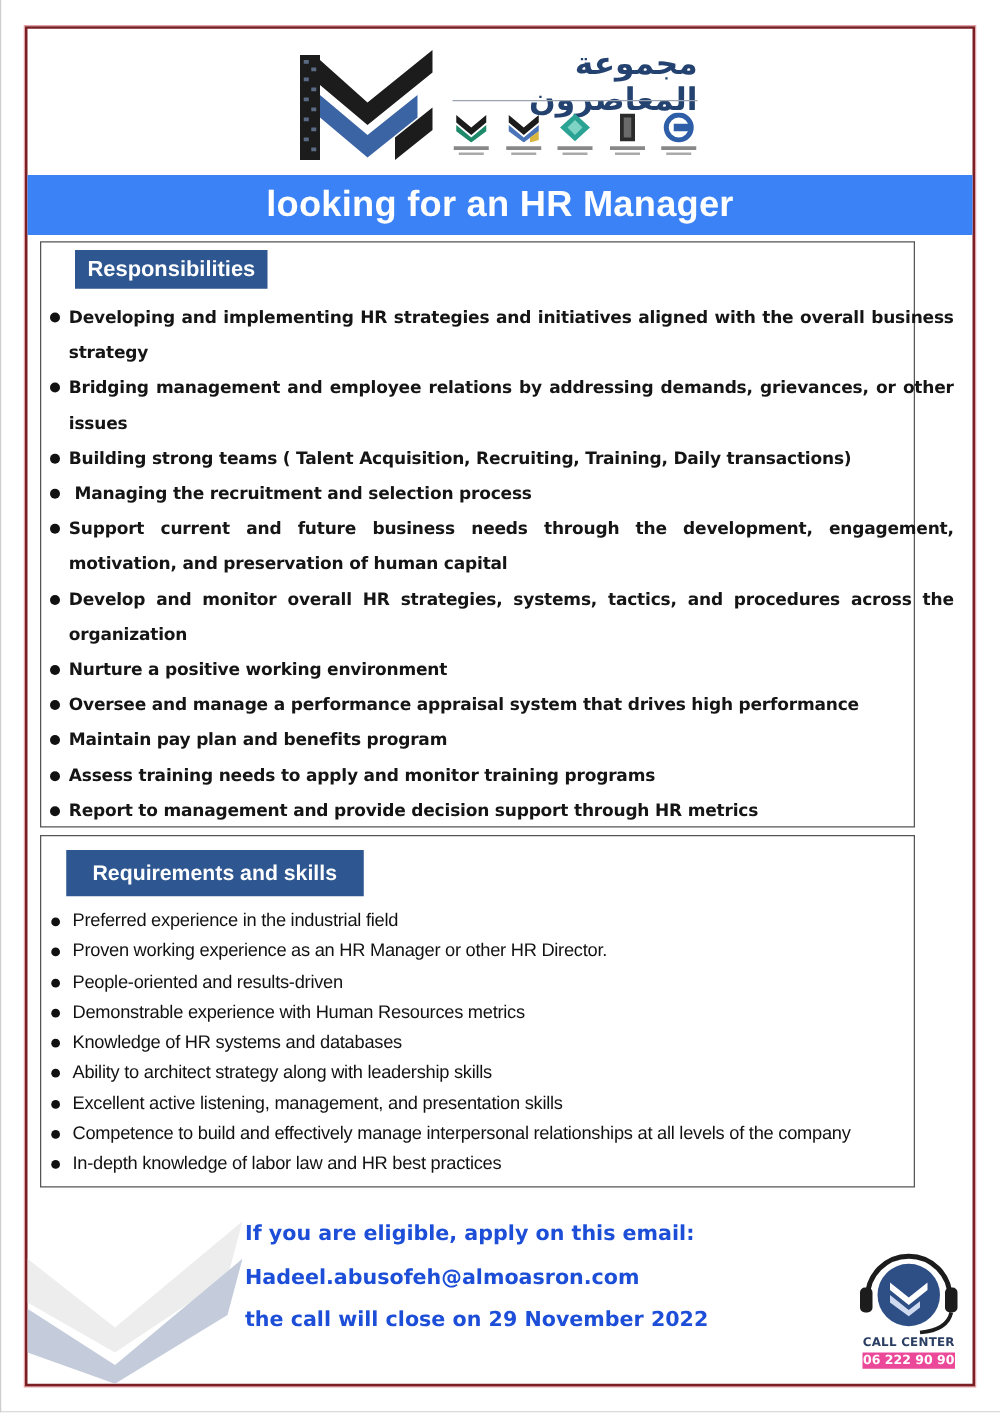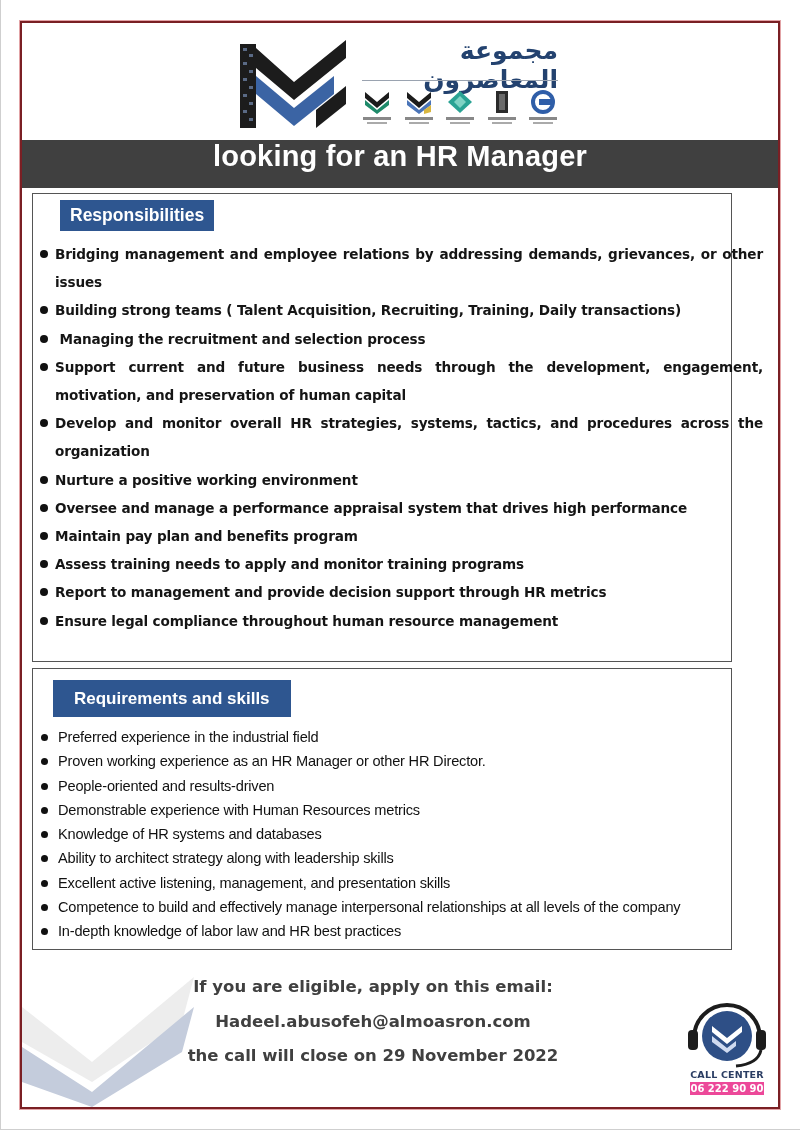--- a/index.html
+++ b/index.html
@@ -11,21 +11,21 @@
 
   
   .logo-mark { position: absolute; left: 238px; top: 38px; width: 112px; height: 92px; }
   .brand-ar { position: absolute; left: 362px; top: 36px; width: 196px; text-align: right; font-family: "DejaVu Sans", sans-serif; font-weight: bold; font-size: 25px; color: #23426f; direction: rtl; }
   .brand-rule { position: absolute; left: 362px; top: 80px; width: 196px; height: 1px; background: #9aa3b0; }
   .sub-logos { position: absolute; left: 362px; top: 88px; width: 196px; height: 38px; display: flex; justify-content: space-between; align-items: flex-end; }
   .sub-logo { width: 30px; height: 36px; display: flex; flex-direction: column; align-items: center; }
   .sub-logo .cap { width: 28px; height: 3px; background: #888; margin-top: 3px; }
   .sub-logo .cap2 { width: 20px; height: 2px; background: #aaa; margin-top: 2px; }
 
-  .title-bar { position: absolute; left: 22px; top: 140px; width: 756px; height: 48px; background: #404040; display: flex; align-items: flex-start; justify-content: center; }
+  .title-bar { position: absolute; left: 22px; top: 140px; width: 756px; height: 48px; background: #3b82f6; display: flex; align-items: center; justify-content: center; }
   .title-bar h1 { color: #ffffff; font-size: 29px; font-weight: bold; letter-spacing: 0.2px; font-family: "Liberation Sans", sans-serif; }
 
   
   .section { position: absolute; left: 32px; width: 700px; border: 1.5px solid #555; background: #fff; }
   .sec-resp { top: 193px; height: 469px; }
   .sec-req { top: 668px; height: 282px; }
 
   .sec-label { position: absolute; background: #2e5690; color: #fff; font-weight: bold; font-family: "Liberation Sans", sans-serif; }
   .sec-resp .sec-label { left: 27px; top: 6px; height: 31px; padding: 0 10px; font-size: 17.5px; line-height: 31px; }
   .sec-req .sec-label { left: 20px; top: 11px; height: 37px; padding: 0 21px; font-size: 17px; line-height: 37px; }
@@ -34,21 +34,21 @@
   .resp-list li { position: relative; padding-left: 16px; font-family: "DejaVu Sans", sans-serif; font-weight: bold; font-size: 13.6px; line-height: 28.2px; color: #151515; text-align: justify; letter-spacing: -0.15px; }
   .resp-list li.just { text-align-last: left; }
   .resp-list li::before { content: ""; position: absolute; left: 1px; top: 10px; width: 8px; height: 8px; border-radius: 50%; background: #111; }
 
   .req-list { position: absolute; left: 6px; top: 56px; width: 724px; list-style: none; }
   .req-list li { position: relative; padding-left: 19px; font-family: "Liberation Sans", sans-serif; font-size: 14.6px; line-height: 24.3px; color: #111; letter-spacing: -0.2px; }
   .req-list li::before { content: ""; position: absolute; left: 2px; top: 9px; width: 7px; height: 7px; border-radius: 50%; background: #111; }
 
   
   .chev { position: absolute; left: 22px; top: 952px; width: 175px; height: 155px; }
-  .apply { position: absolute; left: 173px; top: 970px; width: 400px; text-align: center; color: #404040; font-family: "DejaVu Sans", sans-serif; font-weight: bold; }
+  .apply { position: absolute; left: 196px; top: 970px; width: 400px; text-align: left; color: #1d4ed8; font-family: "DejaVu Sans", sans-serif; font-weight: bold; }
   .apply div { font-size: 16.5px; line-height: 34.5px; }
 
   .call-center { position: absolute; left: 684px; top: 996px; width: 86px; height: 100px; }
   .cc-label { position: absolute; left: 0; top: 73px; width: 86px; text-align: center; font-family: "DejaVu Sans", sans-serif; font-weight: bold; font-size: 9.5px; color: #2a3d63; letter-spacing: 0.2px; }
   .cc-phone { position: absolute; left: 6px; top: 86px; width: 74px; height: 13px; background: #ec4899; color: #fff; text-align: center; font-family: "DejaVu Sans", sans-serif; font-weight: bold; font-size: 10px; line-height: 13px; }
 </style>
 </head>
 <body>
 
 <div class="page-edge"></div>
@@ -119,20 +119,21 @@
   </div>
 </div>
 
 <div class="title-bar">
   <h1>looking for an HR Manager</h1>
 </div>
 
 <div class="section sec-resp">
   <div class="sec-label">Responsibilities</div>
   <ul class="resp-list">
+    <li class="just">Developing and implementing HR strategies and initiatives aligned with the overall business strategy</li>
     <li>Bridging management and employee relations by addressing demands, grievances, or other issues</li>
     <li>Building strong teams ( Talent Acquisition, Recruiting, Training, Daily transactions)</li>
     <li style="white-space:pre;"> Managing the recruitment and selection process</li>
     <li class="just">Support current and future business needs through the development, engagement, motivation, and preservation of human capital</li>
     <li class="just">Develop and monitor overall HR strategies, systems, tactics, and procedures across the organization</li>
     <li>Nurture a positive working environment</li>
     <li>Oversee and manage a performance appraisal system that drives high performance</li>
     <li>Maintain pay plan and benefits program</li>
     <li>Assess training needs to apply and monitor training programs</li>
     <li>Report to management and provide decision support through HR metrics</li>

